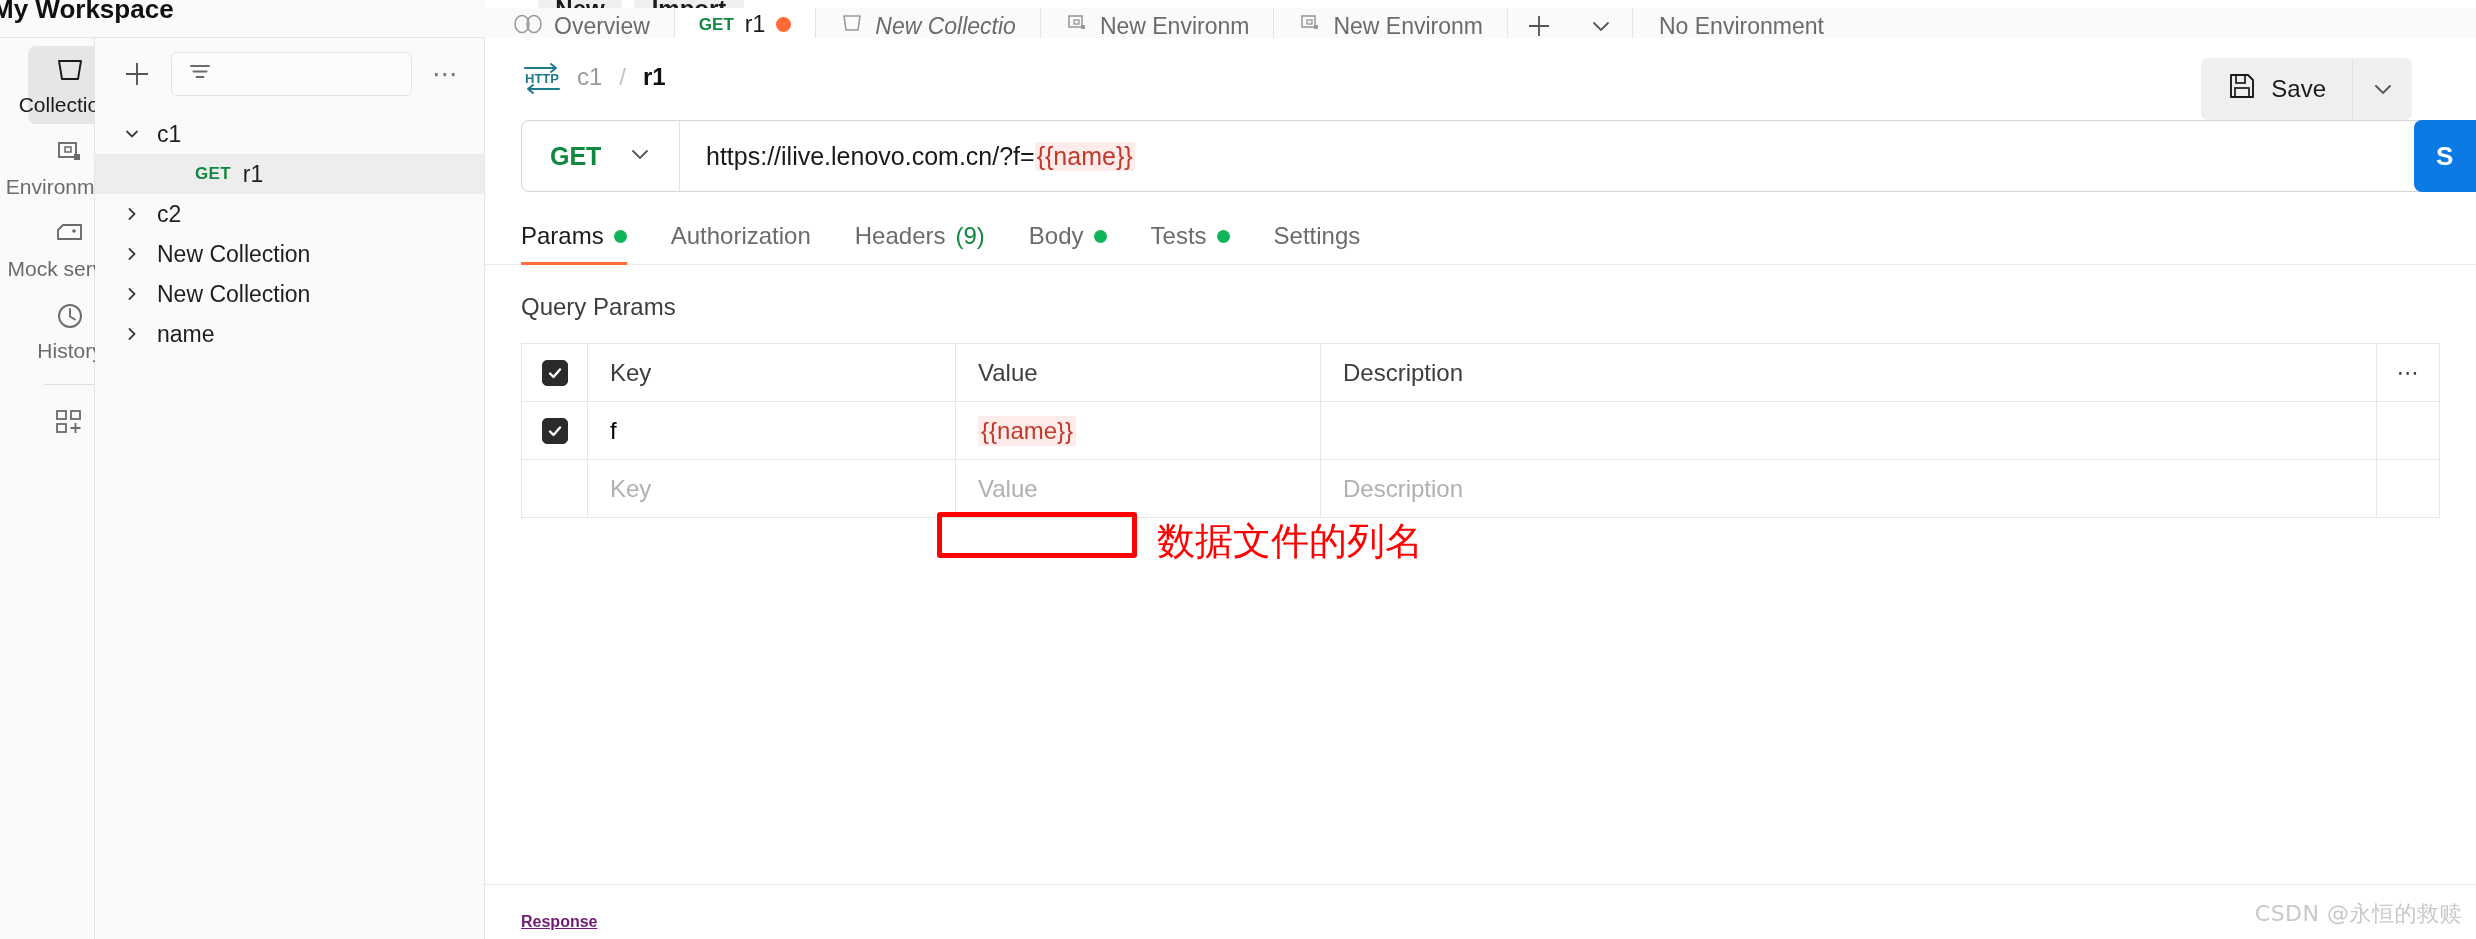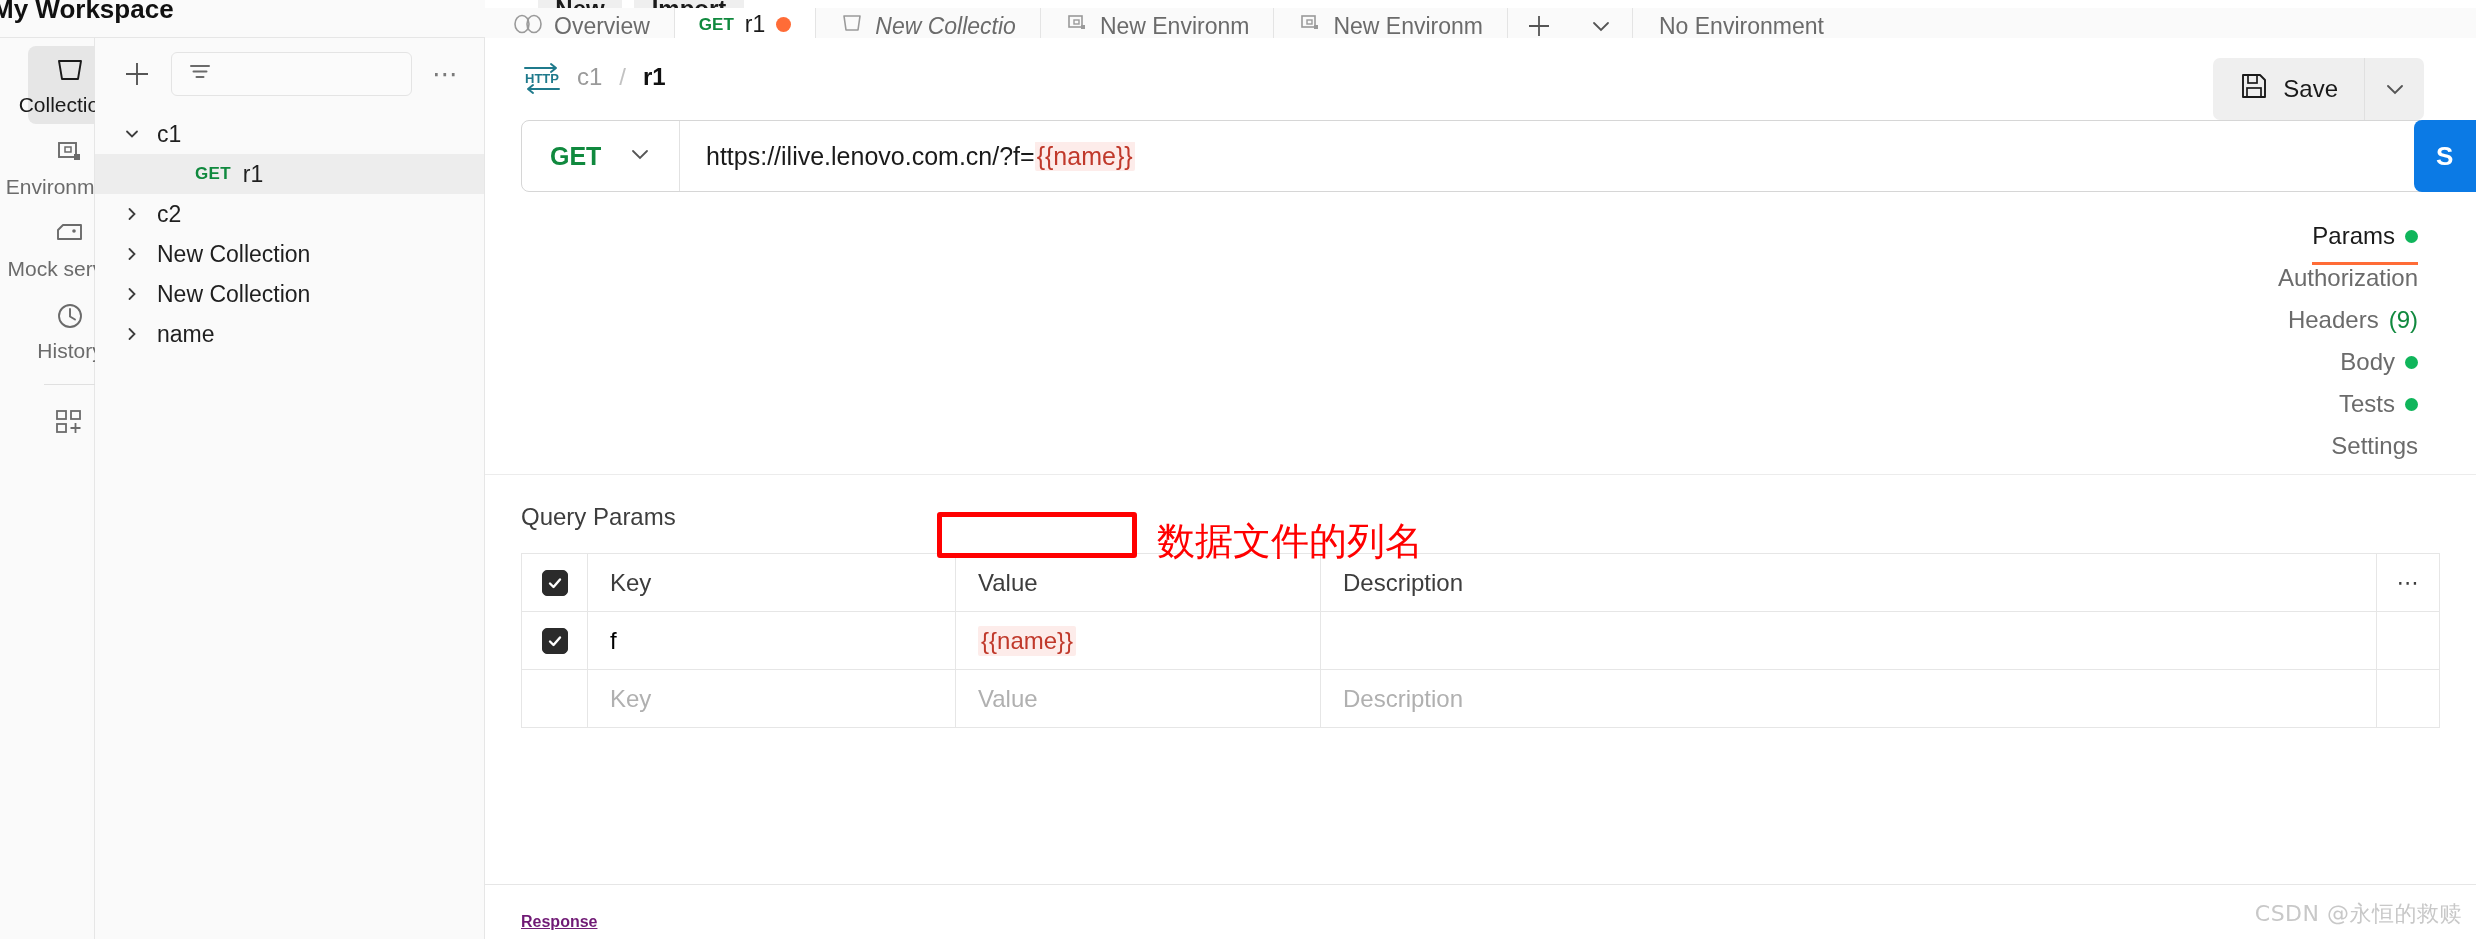--- a/index.html
+++ b/index.html
@@ -125,21 +125,21 @@
   .breadcrumb-row {
     height: 78px; display: flex; align-items: center; padding: 0 36px;
     gap: 14px;
   }
   .http-icon { display: flex; align-items: center; flex: none; }
   .bc-text { font-size: 24px; color: #9a9a9a; }
   .bc-sep { font-size: 24px; color: #c2c2c2; margin: 0 3px; }
   .bc-current { font-size: 24px; color: #111; font-weight: 700; }
 
   .save-group {
-    position: absolute; right: 52px; top: 20px; display: flex; align-items: center;
+    position: absolute; right: 64px; top: 20px; display: flex; align-items: center;
   }
   .save-btn {
     height: 62px; background: #efefef; border-radius: 7px 0 0 7px;
     display: flex; align-items: center; gap: 14px; padding: 0 26px;
     font-size: 24px; color: #1a1a1a; cursor: pointer;
   }
   .save-caret {
     height: 62px; width: 60px; background: #efefef; border-left: 1px solid #e0e0e0;
     border-radius: 0 7px 7px 0; display: flex; align-items: center;
     justify-content: center; color: #555; cursor: pointer;
@@ -171,21 +171,21 @@
   .send-btn {
     position: absolute; right: -16px; top: 0; width: 78px; height: 72px;
     background: #0b7ae5; border-radius: 8px; color: #fff; font-size: 26px;
     font-weight: 600; display: flex; align-items: center; padding-left: 22px;
     cursor: pointer; overflow: hidden;
   }
 
   
   .req-tabs {
     display: flex; align-items: flex-end; gap: 0; padding: 0 36px;
-    margin-top: 30px; border-bottom: 1px solid #ececec; flex-direction: column;
+    margin-top: 30px; border-bottom: 1px solid #ececec;
   }
   .rtab {
     display: flex; align-items: center; gap: 10px; padding: 0 22px 14px 22px;
     font-size: 24px; color: #6b6b6b; cursor: pointer; white-space: nowrap;
     position: relative;
   }
   .rtab:first-child { padding-left: 0; }
   .rtab.active { color: #1a1a1a; }
   .rtab.active::after {
     content: ''; position: absolute; left: 0; right: 22px; bottom: -1px;

